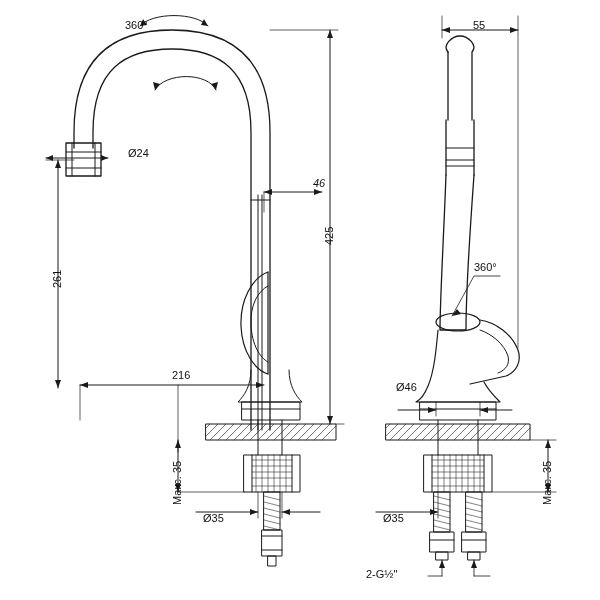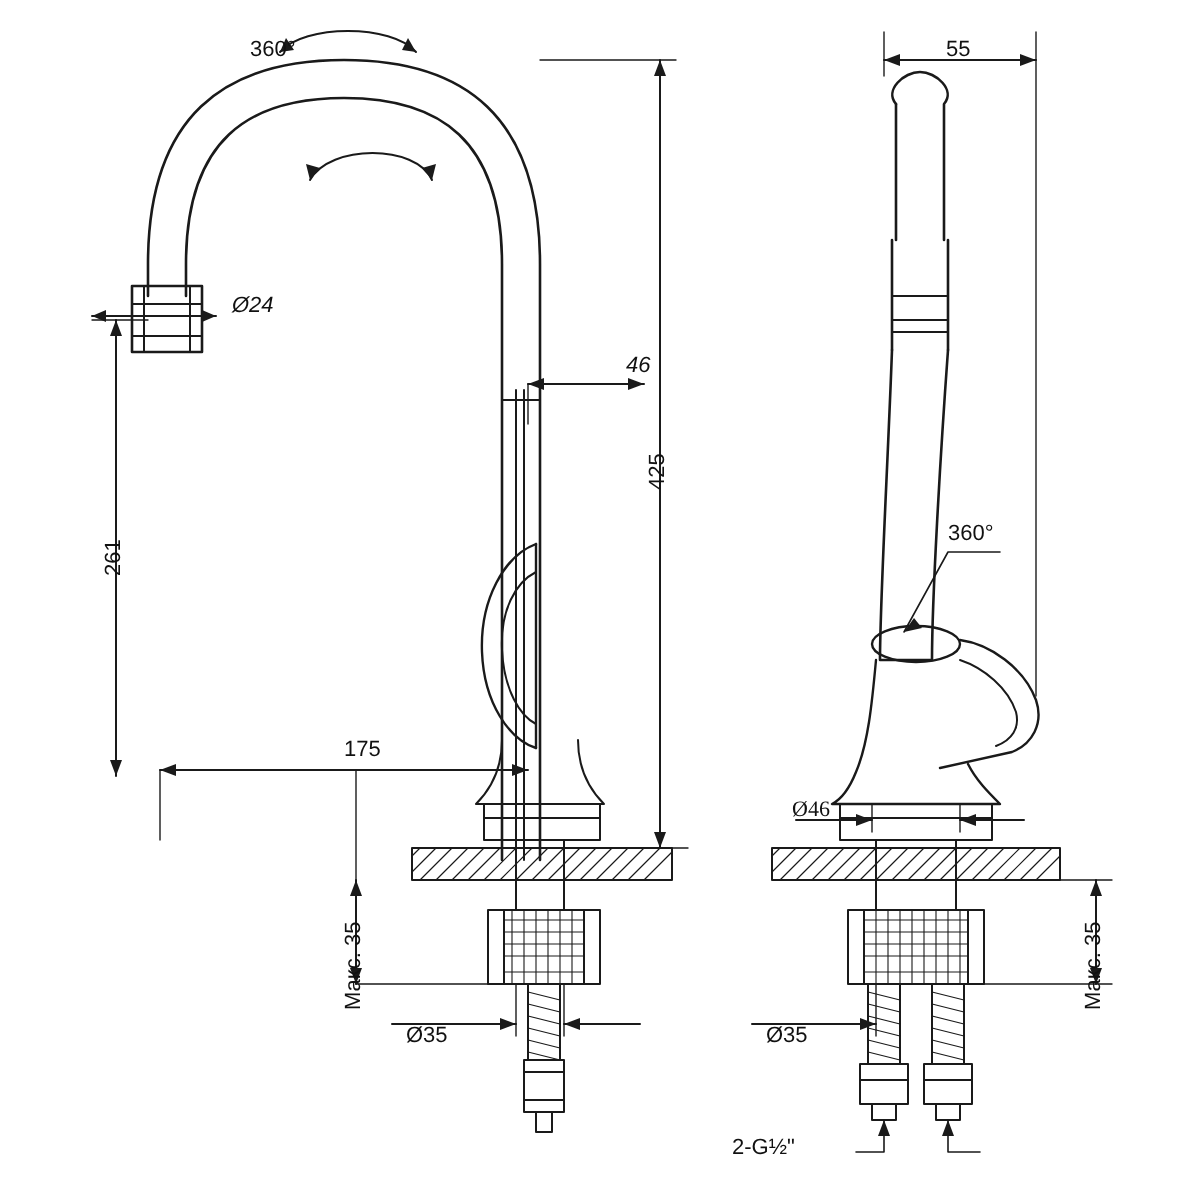--- a/index.html
+++ b/index.html
@@ -206,28 +206,28 @@
 
       <path d="M428,576 L442,576 M442,576 L442,560" stroke-width="0.8"></path>
       <path d="M442,560 L439,568 L445,568 Z" fill="#1a1a1a" stroke="none"></path>
       <path d="M474,560 L474,576 M474,576 L490,576" stroke-width="0.8"></path>
       <path d="M474,560 L471,568 L477,568 Z" fill="#1a1a1a" stroke="none"></path>
 
     </g>
   </svg>
 
   <div class="dim-label" style="left:125px; top:20px;">360°</div>
-  <div class="dim-label" style="left:116px; top:148px;font-style:italic;">Ø24</div>
+  <div class="dim-label" style="left:128px; top:148px;">Ø24</div>
   <div class="dim-label vert" style="left:52px; top:288px;">261</div>
-  <div class="dim-label" style="left:172px; top:370px;">175</div>
+  <div class="dim-label" style="left:172px; top:370px;">216</div>
   <div class="dim-label" style="left:313px; top:178px;font-style:italic;">46</div>
   <div class="dim-label vert" style="left:324px; top:245px;">425</div>
   <div class="dim-label vert" style="left:172px; top:505px;">Макс. 35</div>
   <div class="dim-label" style="left:203px; top:513px;">Ø35</div>
 
   <div class="dim-label" style="left:473px; top:20px;">55</div>
   <div class="dim-label" style="left:474px; top:262px;">360°</div>
-  <div class="dim-label" style="left:396px; top:400px;font-family:Liberation Serif, serif;">Ø46</div>
+  <div class="dim-label" style="left:396px; top:382px;">Ø46</div>
   <div class="dim-label vert" style="left:542px; top:505px;">Макс. 35</div>
   <div class="dim-label" style="left:383px; top:513px;">Ø35</div>
   <div class="dim-label" style="left:366px; top:569px;">2-G½"</div>
 
 </div>
 
 </body></html>

